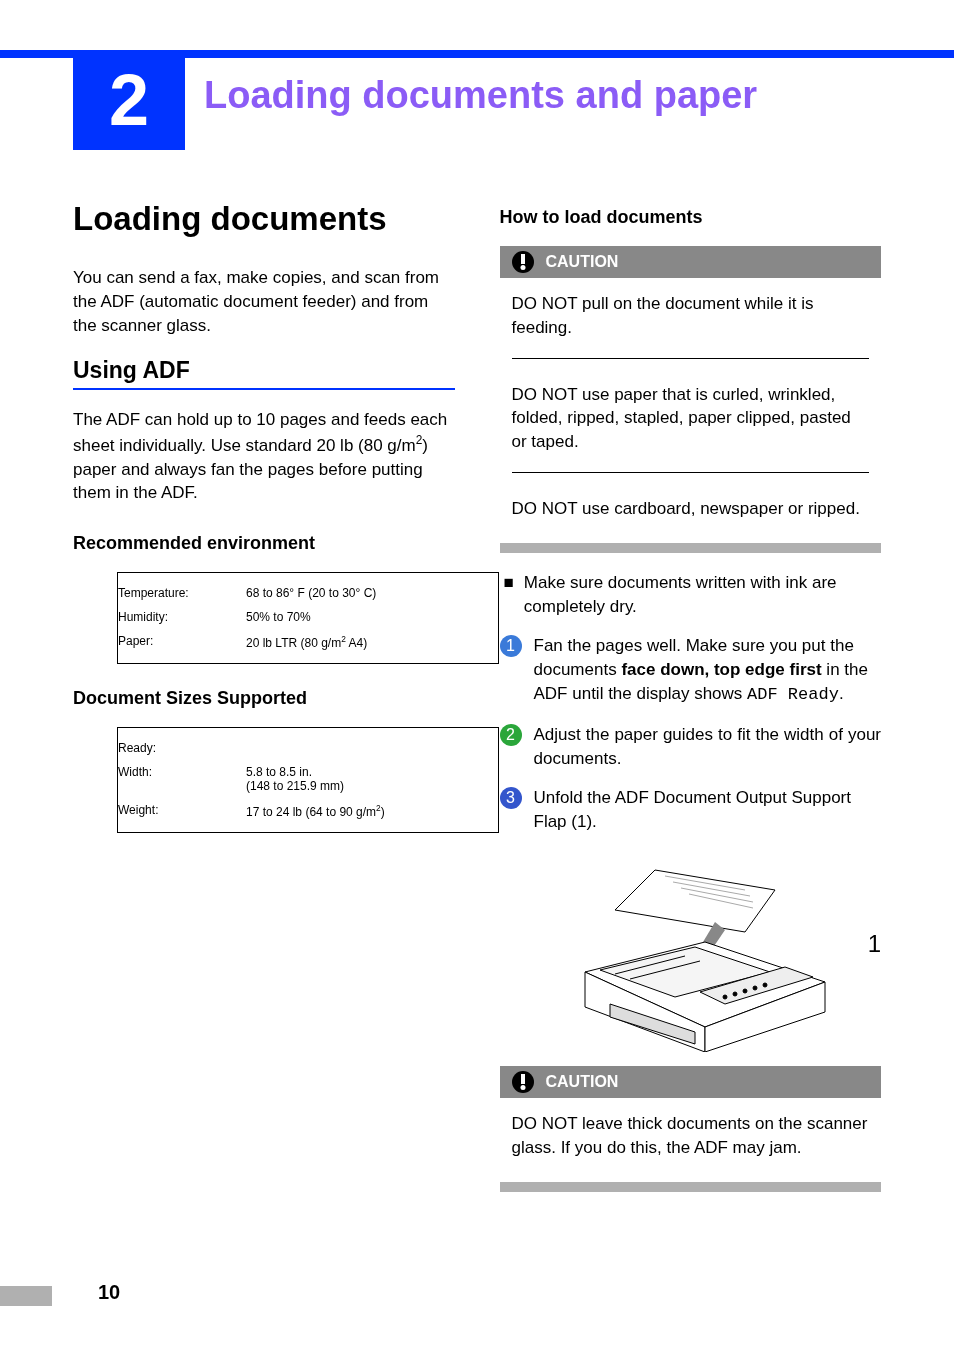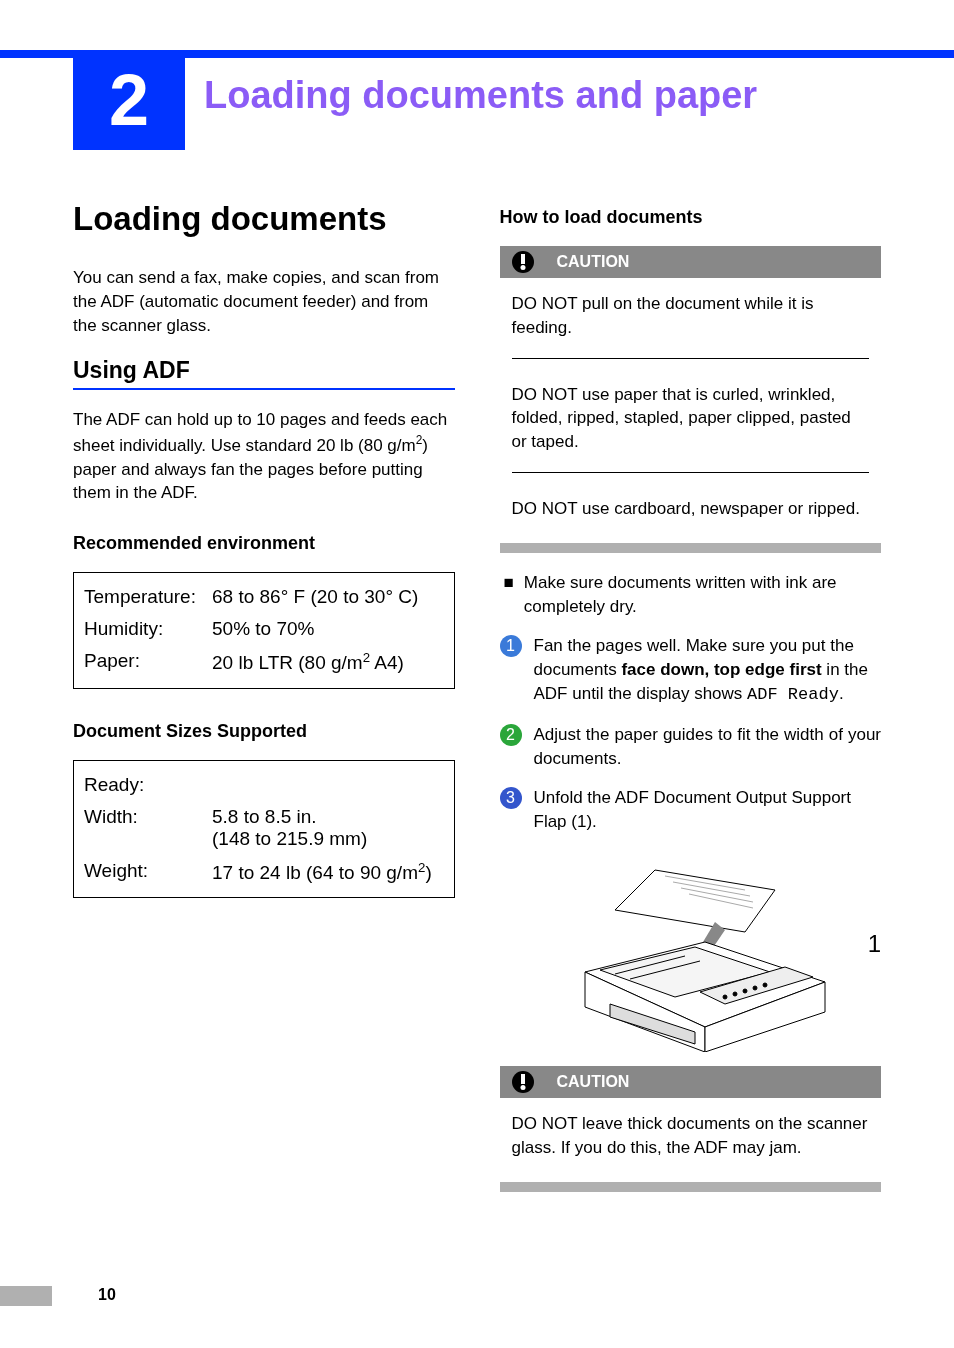--- a/index.html
+++ b/index.html
@@ -101,22 +101,23 @@
     }
     
     sup {
       font-size: 0.7em;
       vertical-align: super;
     }
     
     .spec-table {
       border: 1px solid #000;
       width: 100%;
-      padding: 8px 10px;
-      font-size: 19px;
+      padding: 8px 0;
+      font-size: 12px;
+      margin-left: 44px;
     }
     
     .spec-row {
       display: flex;
       padding: 5px 0;
     }
     
     .spec-label {
       width: 128px;
       flex-shrink: 0;
@@ -125,21 +126,20 @@
     .spec-value {
       flex: 1;
     }
     
     .caution-header {
       background: #888888;
       display: flex;
       align-items: center;
       padding: 5px 12px;
       margin-top: 10px;
-      gap: 11px;
     }
     
     .caution-icon {
       width: 22px;
       height: 22px;
       background: #000;
       border-radius: 50%;
       display: flex;
       align-items: center;
       justify-content: center;
@@ -235,21 +235,21 @@
       left: 0;
       width: 52px;
       height: 20px;
       background: #b0b0b0;
     }
     
     .page-num {
       position: absolute;
       bottom: 44px;
       left: 98px;
-      font-size: 16px;
+      font-size: 20px;
       font-weight: bold;
     }
   </style>
 </head>
 <body>
 
 <div class="header-bar"></div>
 <div class="header-box">
   <span class="chapter-number">2</span>
 </div>
@@ -279,21 +279,21 @@
         <div class="spec-value">50% to 70%</div>
       </div>
       <div class="spec-row">
         <div class="spec-label">Paper:</div>
         <div class="spec-value">
           <span>20 lb LTR (80 g/m</span><sup>2</sup><span>  A4)</span>
         </div>
       </div>
     </div>
 
-    <div class="h3" style="margin-top:32px;">Document Sizes Supported</div>
+    <div class="h3" style="margin-top:24px;">Document Sizes Supported</div>
 
     <div class="spec-table">
       <div class="spec-row">
         <div class="spec-label">Ready:</div>
       </div>
       <div class="spec-row">
         <div class="spec-label">Width:</div>
         <div class="spec-value" style="white-space:pre-line;">5.8 to 8.5 in.
 (148 to 215.9 mm)</div>
       </div>

